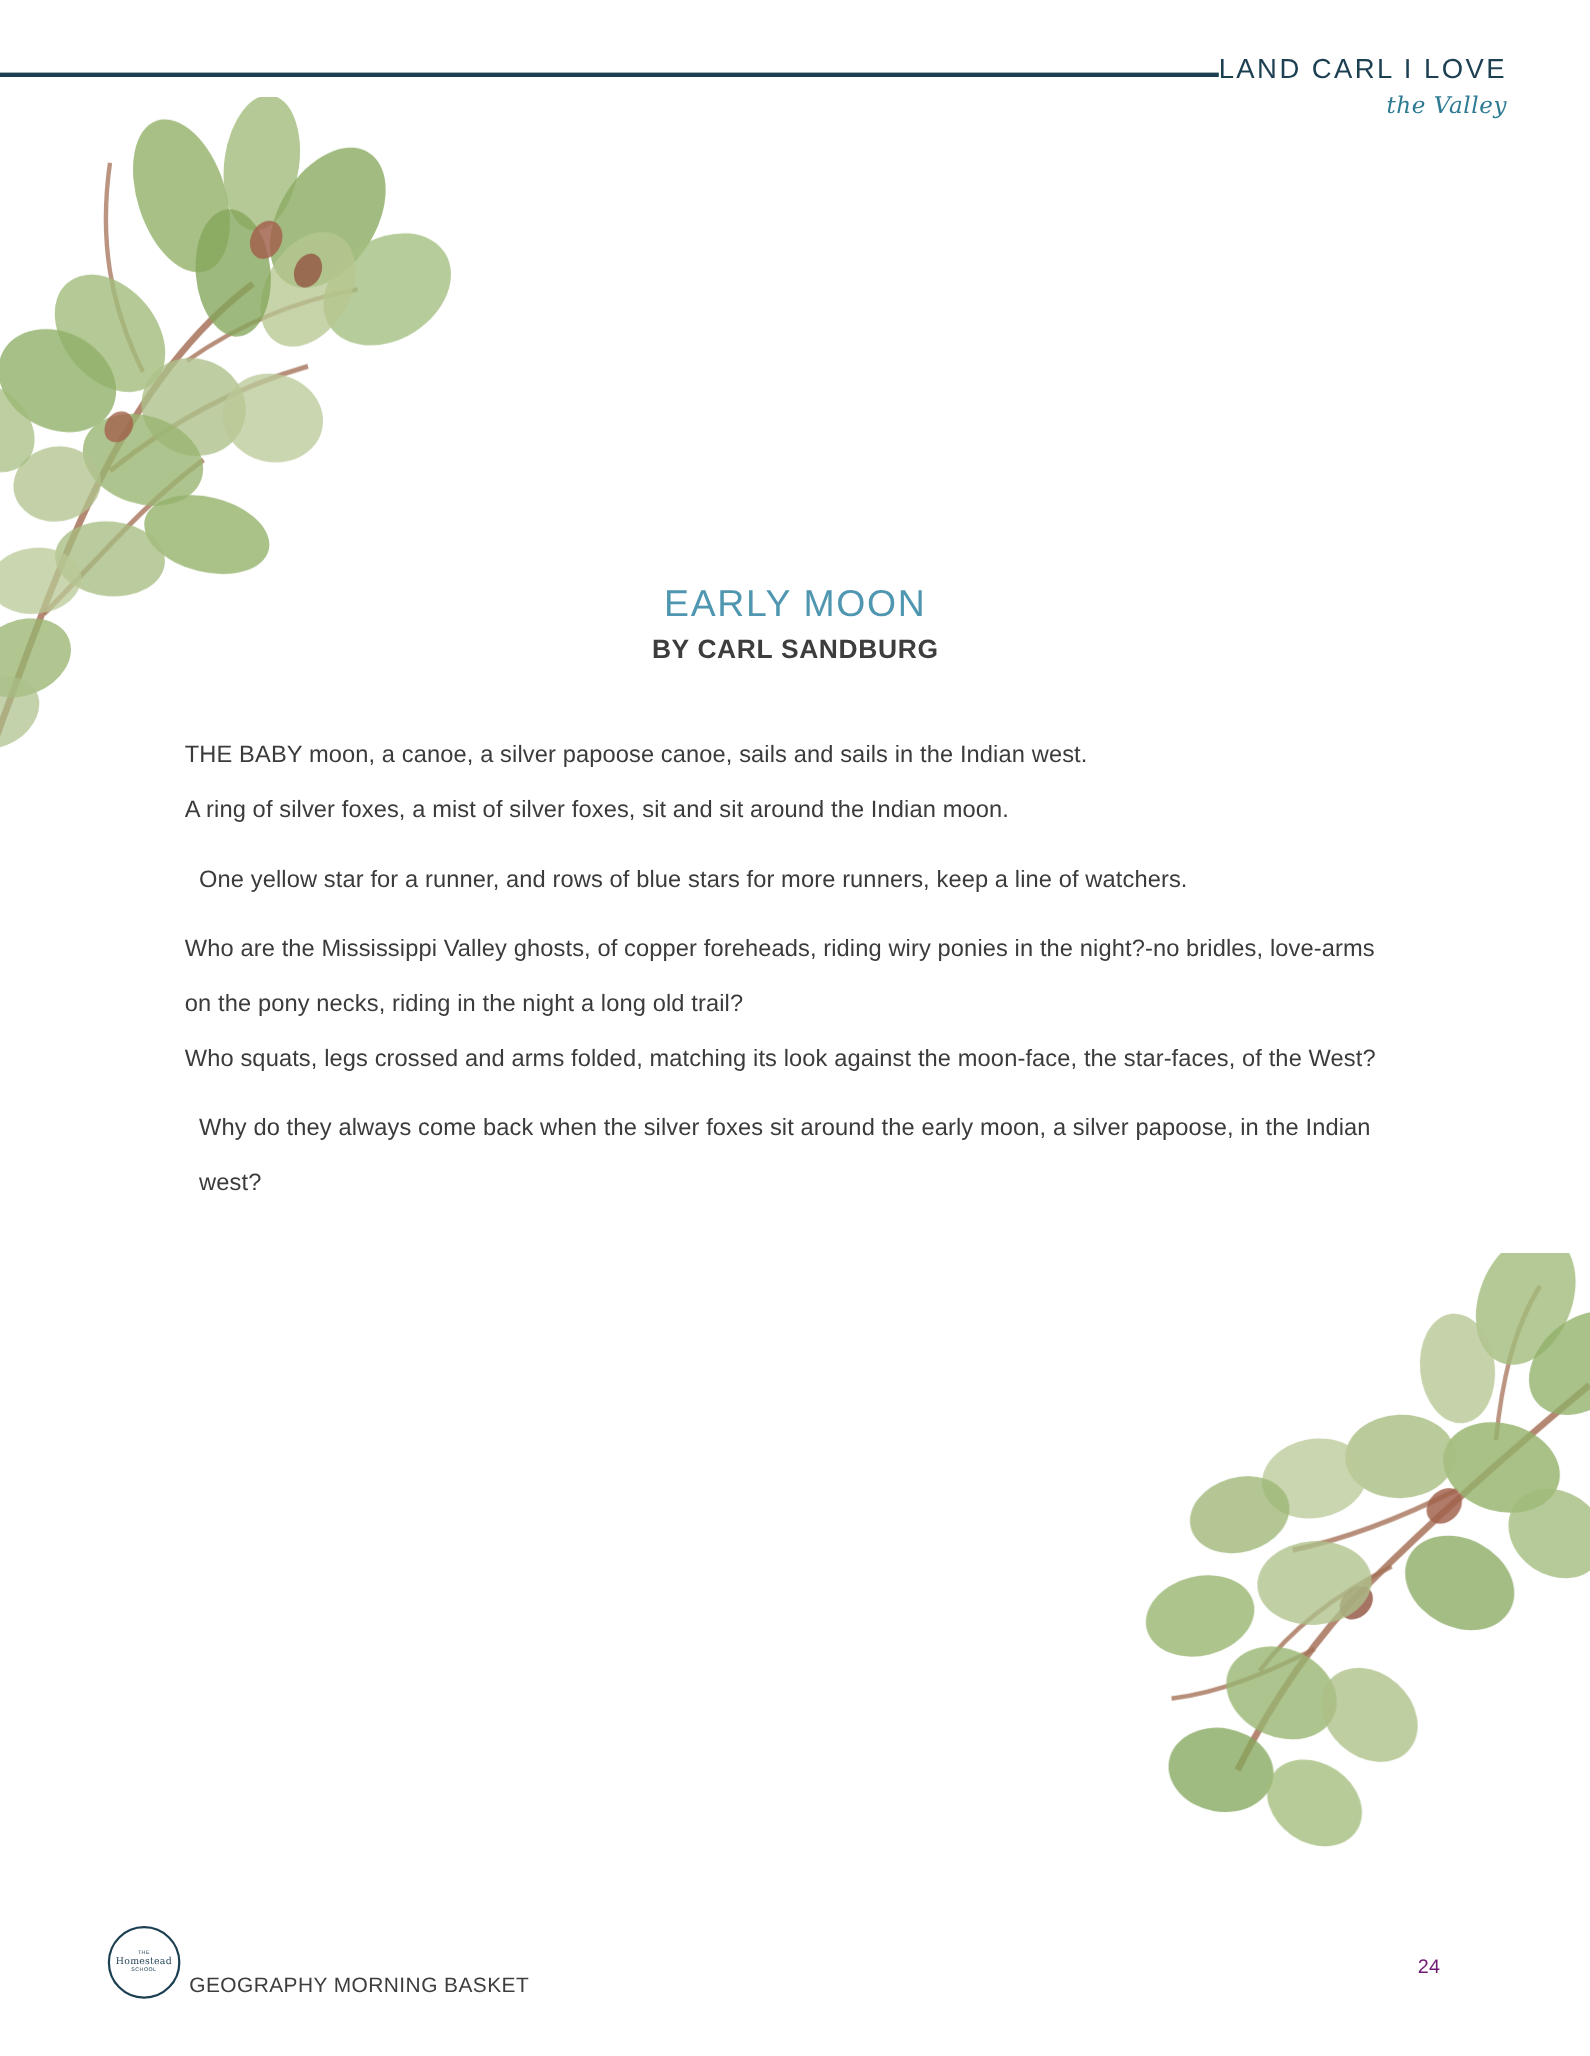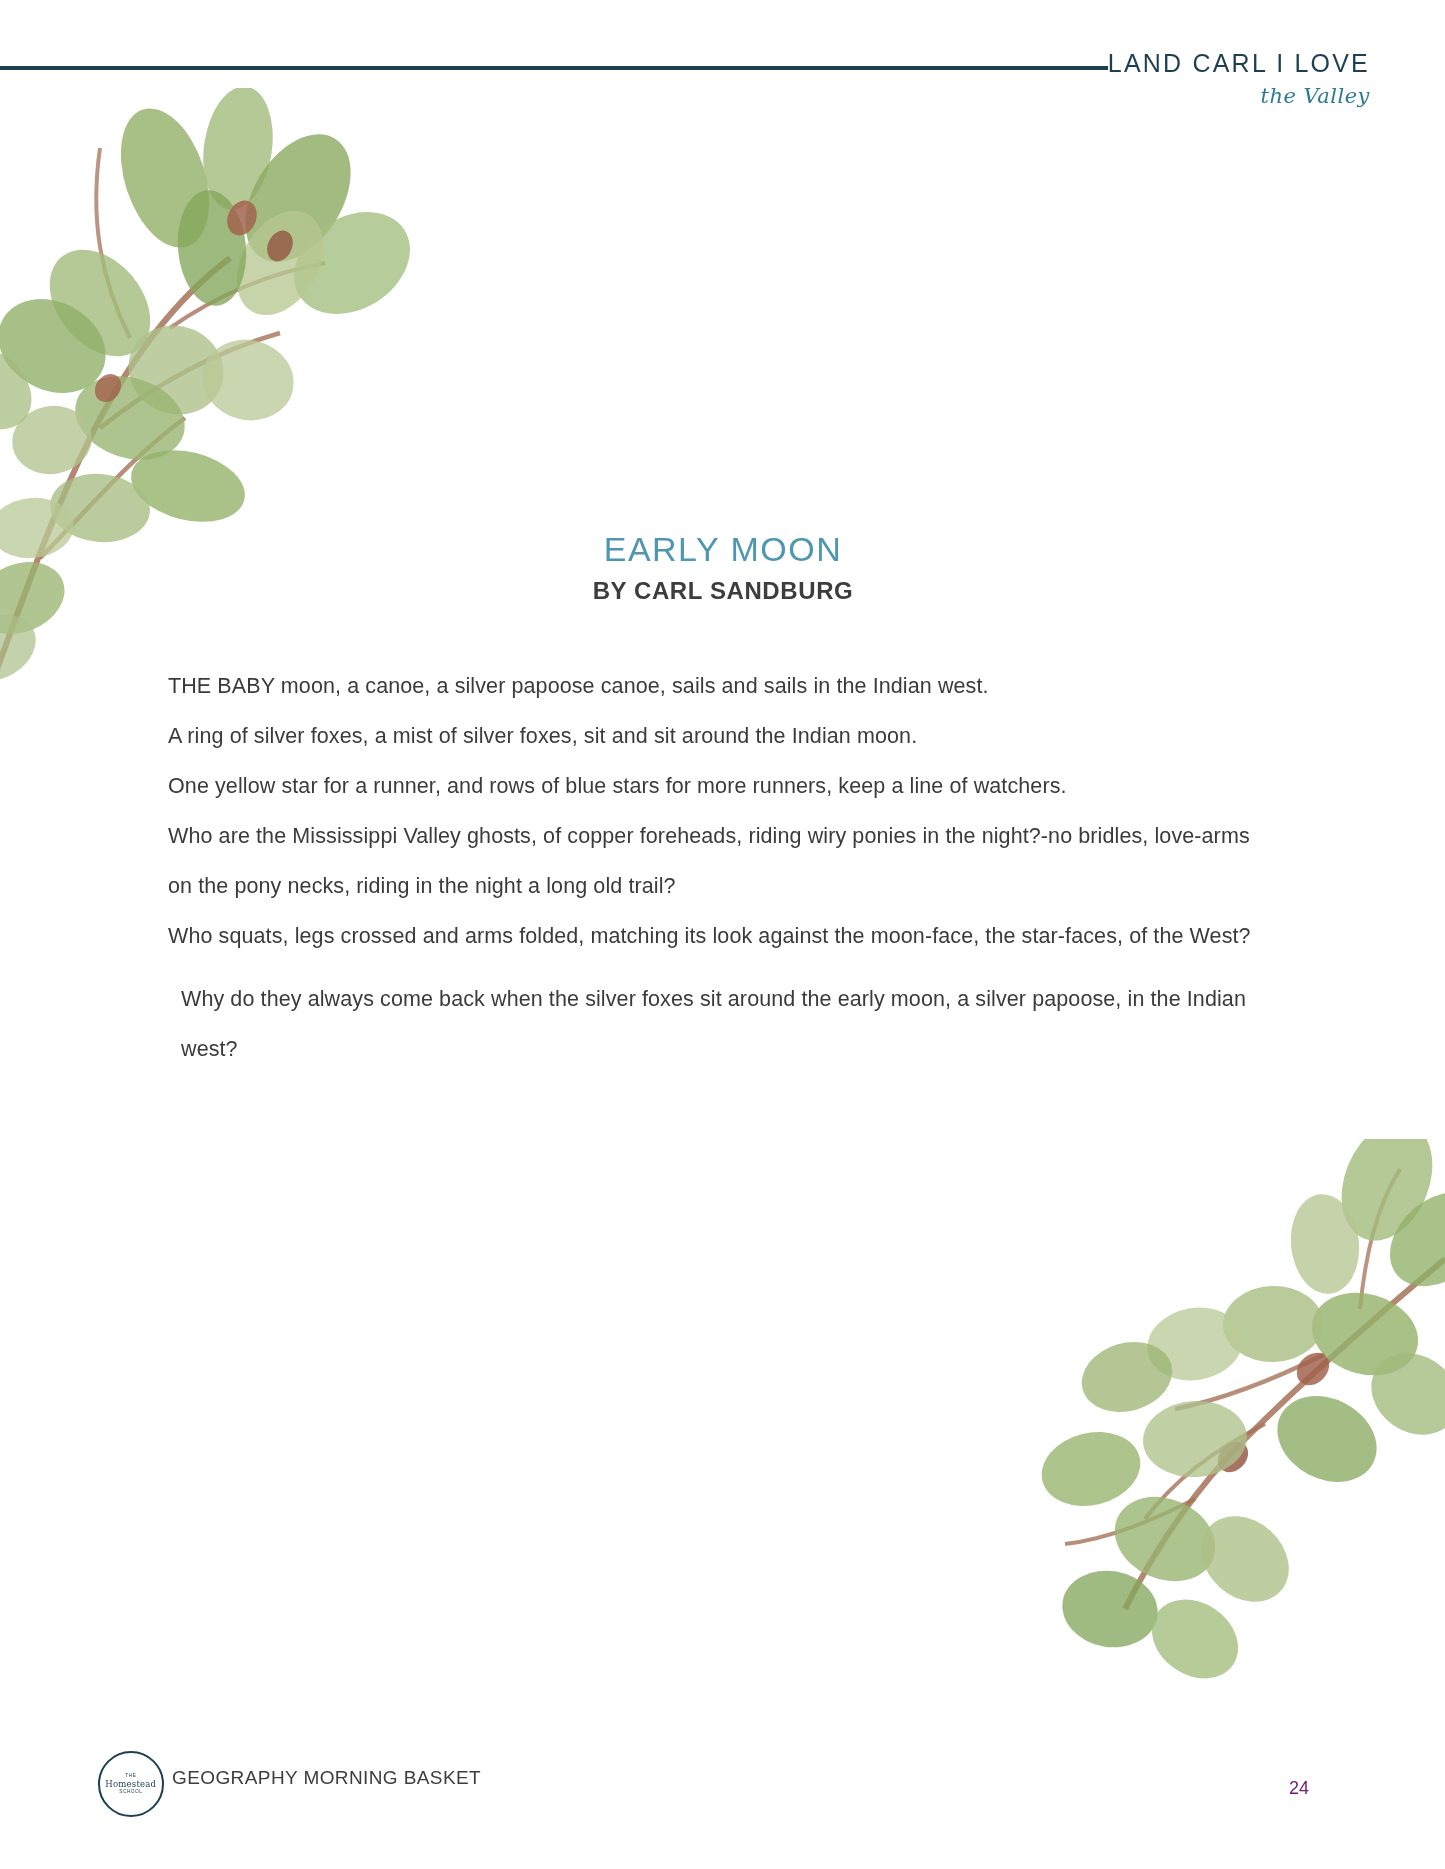--- a/index.html
+++ b/index.html
@@ -116,21 +116,21 @@
     line-height: 1.15;
     letter-spacing: 0.2px;
     transform: scale(0.95);
   }
   .footer-logo-inner .lg-top { font-size: 5px; letter-spacing: 0.5px; }
   .footer-logo-inner .lg-mid { font-size: 9px; font-family: "DejaVu Serif", serif; }
   .footer-logo-inner .lg-bot { font-size: 5px; letter-spacing: 0.5px; }
   .footer-text {
     position: absolute;
     left: 172px;
-    bottom: 28px;
+    bottom: 0;
     font-size: 19px;
     letter-spacing: 0.4px;
     color: #3d3d3d;
   }
   .footer-page {
     position: absolute;
     right: 136px;
     bottom: 18px;
     font-size: 18px;
     color: #701a75;
@@ -181,21 +181,21 @@
     <ellipse cx="18" cy="560" rx="40" ry="30" fill="#a8bd83" opacity="0.72" transform="rotate(-30 18 560)"></ellipse>
     <ellipse cx="8" cy="300" rx="36" ry="48" fill="#9bb672" opacity="0.7" transform="rotate(-50 8 300)"></ellipse>
   </g>
 </svg>
 
 <div class="poem-wrap">
   <h1 class="poem-title">EARLY MOON</h1>
   <div class="poem-author">BY CARL SANDBURG</div>
   <p class="poem-line" style="margin:0">THE BABY moon, a canoe, a silver papoose canoe, sails and sails in the Indian west.</p>
   <p class="poem-line" style="margin:0">A ring of silver foxes, a mist of silver foxes, sit and sit around the Indian moon.</p>
-  <p class="poem-line" style="margin:0">One yellow star for a runner, and rows of blue stars for more runners, keep a line of watchers.</p>
+  <p class="poem-line" style="margin:13px">One yellow star for a runner, and rows of blue stars for more runners, keep a line of watchers.</p>
   <p class="poem-line" style="margin:0">Who are the Mississippi Valley ghosts, of copper foreheads, riding wiry ponies in the night?-no bridles, love-arms on the pony necks, riding in the night a long old trail?</p>
   <p class="poem-line" style="margin:0">Who squats, legs crossed and arms folded, matching its look against the moon-face, the star-faces, of the West?</p>
   <p class="poem-line" style="margin:13px">Why do they always come back when the silver foxes sit around the early moon, a silver papoose, in the Indian west?</p>
 </div>
 
 <svg class="branch branch-br" viewBox="0 0 560 560" xmlns="http://www.w3.org/2000/svg">
   <g opacity="0.95">
 
     <path d="M550 120 C 490 170, 420 230, 350 300 C 300 350, 260 410, 230 470" stroke="#a06a4f" stroke-width="6" fill="none" opacity="0.85"></path>
     <path d="M430 215 C 380 240, 330 260, 280 270" stroke="#a06a4f" stroke-width="4.5" fill="none" opacity="0.8"></path>

